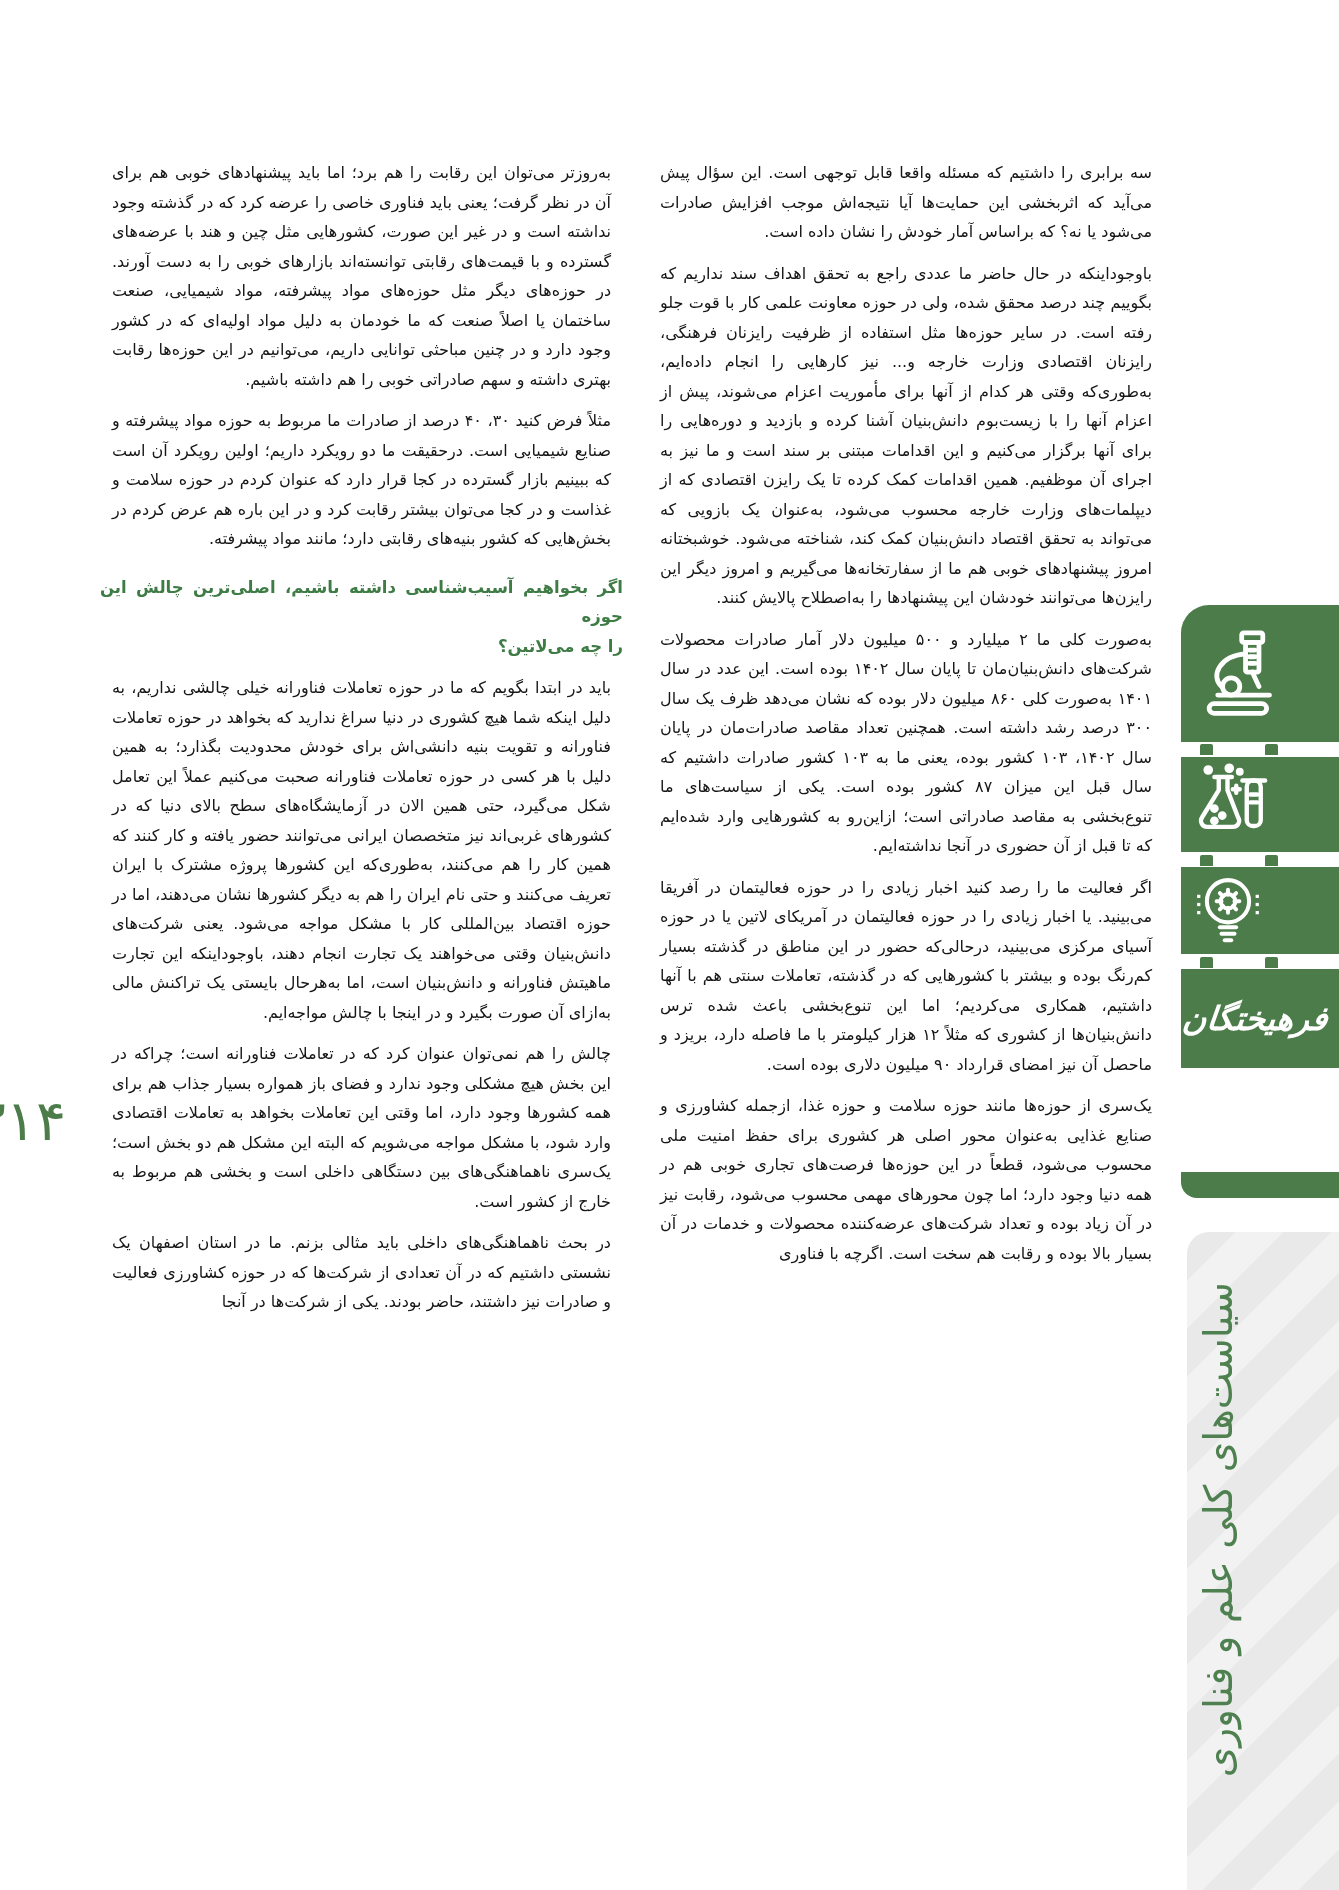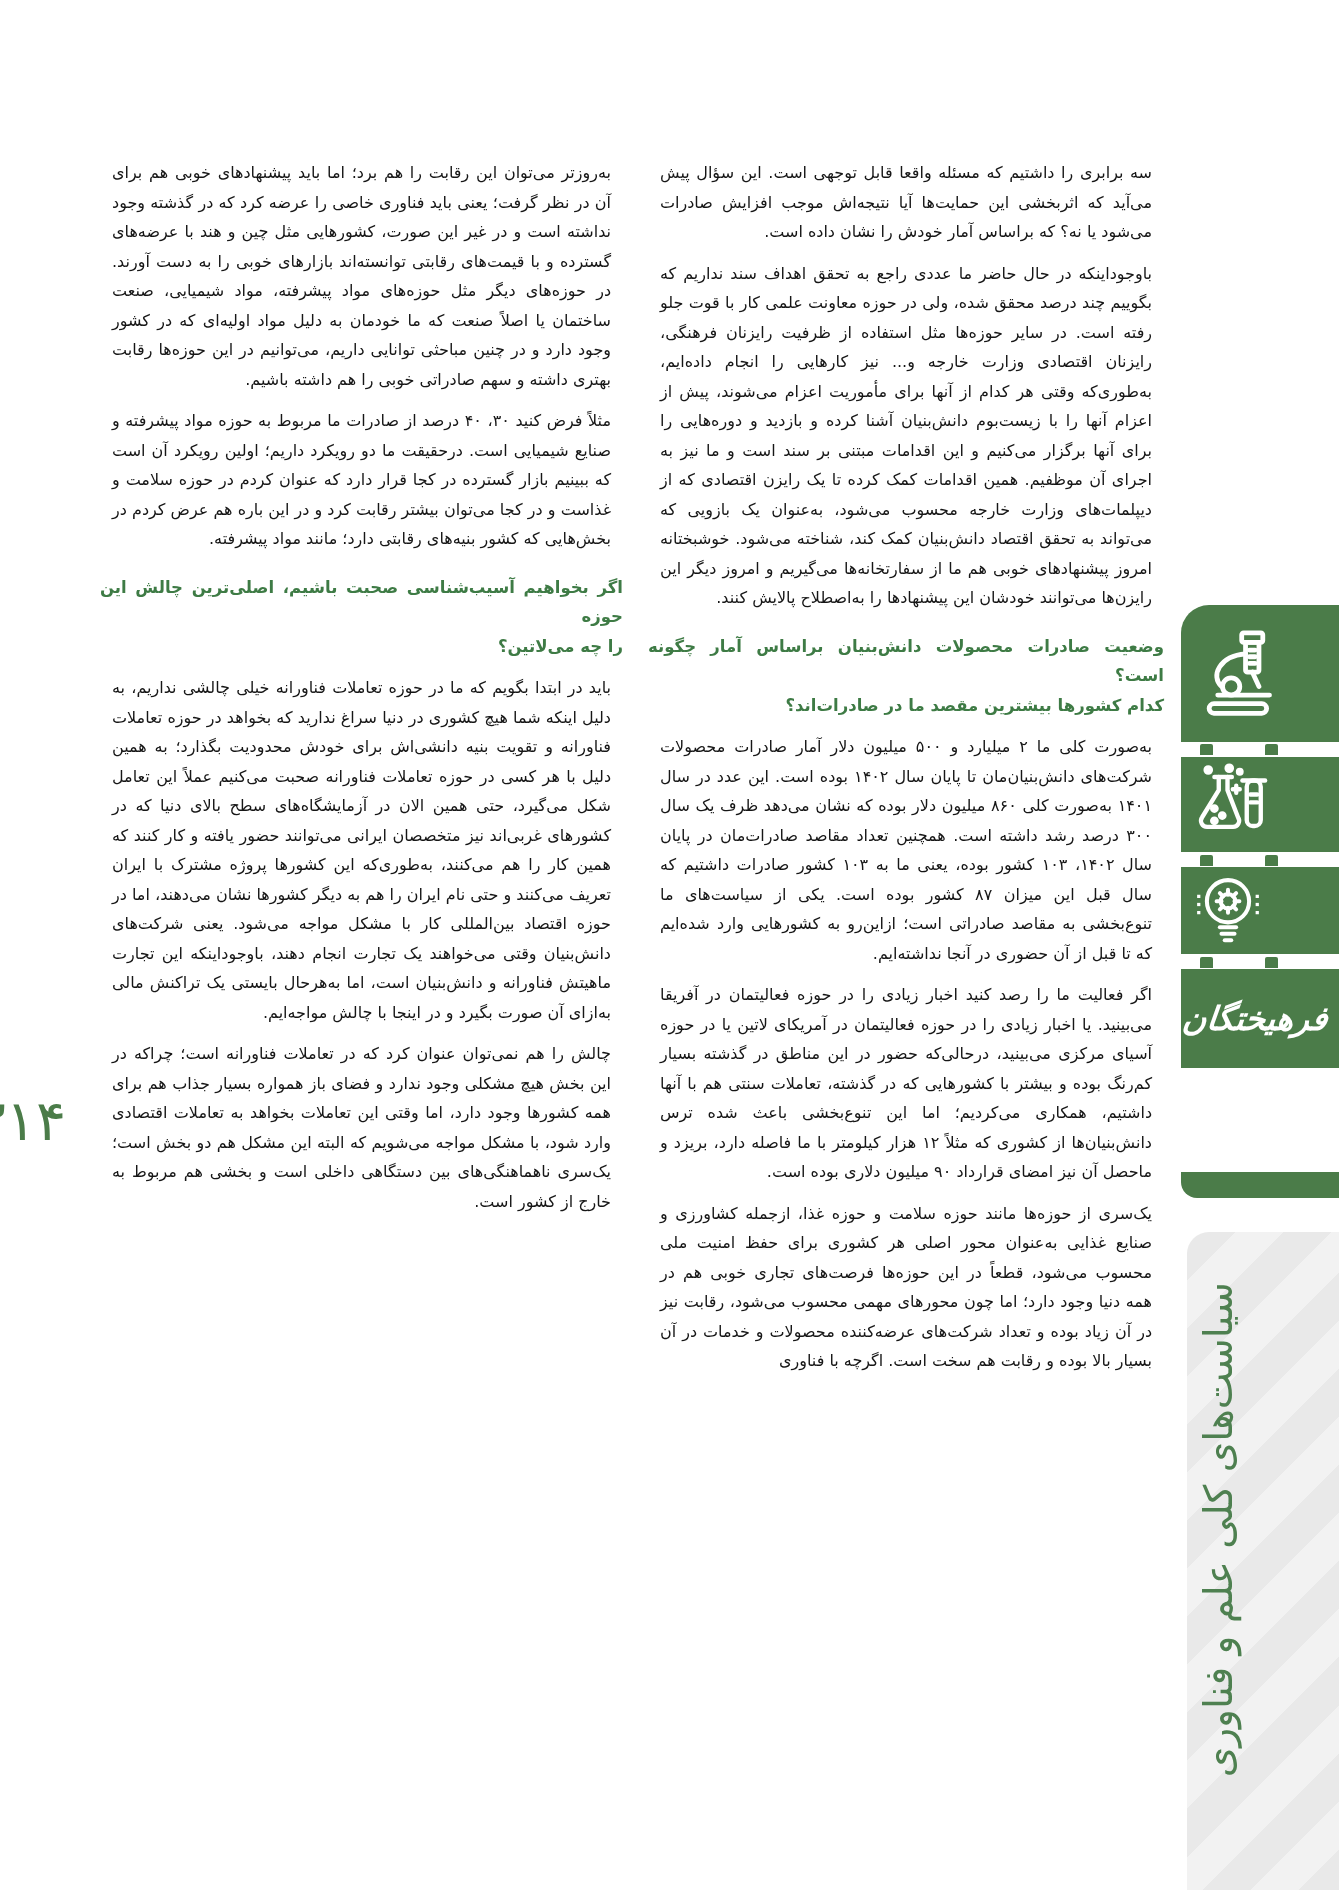--- a/index.html
+++ b/index.html
@@ -42,38 +42,35 @@
           color:#4e8050;font-size:39px;white-space:nowrap;}
 </style>
 </head>
 <body>
 
 <div class="page">
 
   <section class="col col-right">
     <p>سه برابری را داشتیم که مسئله واقعا قابل توجهی است. این سؤال پیش می‌آید که اثربخشی این حمایت‌ها آیا نتیجه‌اش موجب افزایش صادرات می‌شود یا نه؟ که براساس آمار خودش را نشان داده است.</p>
     <p>باوجوداینکه در حال حاضر ما عددی راجع به تحقق اهداف سند نداریم که بگوییم چند درصد محقق شده، ولی در حوزه معاونت علمی کار با قوت جلو رفته است. در سایر حوزه‌ها مثل استفاده از ظرفیت رایزنان فرهنگی، رایزنان اقتصادی وزارت خارجه و... نیز کارهایی را انجام داده‌ایم، به‌طوری‌که وقتی هر کدام از آنها برای مأموریت اعزام می‌شوند، پیش از اعزام آنها را با زیست‌بوم دانش‌بنیان آشنا کرده و بازدید و دوره‌هایی را برای آنها برگزار می‌کنیم و این اقدامات مبتنی بر سند است و ما نیز به اجرای آن موظفیم. همین اقدامات کمک کرده تا یک رایزن اقتصادی که از دیپلمات‌های وزارت خارجه محسوب می‌شود، به‌عنوان یک بازویی که می‌تواند به تحقق اقتصاد دانش‌بنیان کمک کند، شناخته می‌شود. خوشبختانه امروز پیشنهادهای خوبی هم ما از سفارتخانه‌ها می‌گیریم و امروز دیگر این رایزن‌ها می‌توانند خودشان این پیشنهادها را به‌اصطلاح پالایش کنند.</p>
-    <div class="question">
-      <div>وضعیت صادرات محصولات دانش‌بنیان براساس آمار چگونه است؟</div>
-      <div>کدام کشورها بیشترین مقصد ما در صادرات‌اند؟</div>
-    </div>
     <p>به‌صورت کلی ما ۲ میلیارد و ۵۰۰ میلیون دلار آمار صادرات محصولات شرکت‌های دانش‌بنیان‌مان تا پایان سال ۱۴۰۲ بوده است. این عدد در سال ۱۴۰۱ به‌صورت کلی ۸۶۰ میلیون دلار بوده که نشان می‌دهد ظرف یک سال ۳۰۰ درصد رشد داشته است. همچنین تعداد مقاصد صادرات‌مان در پایان سال ۱۴۰۲، ۱۰۳ کشور بوده، یعنی ما به ۱۰۳ کشور صادرات داشتیم که سال قبل این میزان ۸۷ کشور بوده است. یکی از سیاست‌های ما تنوع‌بخشی به مقاصد صادراتی است؛ ازاین‌رو به کشورهایی وارد شده‌ایم که تا قبل از آن حضوری در آنجا نداشته‌ایم.</p>
     <p>اگر فعالیت ما را رصد کنید اخبار زیادی را در حوزه فعالیتمان در آفریقا می‌بینید. یا اخبار زیادی را در حوزه فعالیتمان در آمریکای لاتین یا در حوزه آسیای مرکزی می‌بینید، درحالی‌که حضور در این مناطق در گذشته بسیار کم‌رنگ بوده و بیشتر با کشورهایی که در گذشته، تعاملات سنتی هم با آنها داشتیم، همکاری می‌کردیم؛ اما این تنوع‌بخشی باعث شده ترس دانش‌بنیان‌ها از کشوری که مثلاً ۱۲ هزار کیلومتر با ما فاصله دارد، بریزد و ماحصل آن نیز امضای قرارداد ۹۰ میلیون دلاری بوده است.</p>
     <p>یک‌سری از حوزه‌ها مانند حوزه سلامت و حوزه غذا، ازجمله کشاورزی و صنایع غذایی به‌عنوان محور اصلی هر کشوری برای حفظ امنیت ملی محسوب می‌شود، قطعاً در این حوزه‌ها فرصت‌های تجاری خوبی هم در همه دنیا وجود دارد؛ اما چون محورهای مهمی محسوب می‌شود، رقابت نیز در آن زیاد بوده و تعداد شرکت‌های عرضه‌کننده محصولات و خدمات در آن بسیار بالا بوده و رقابت هم سخت است. اگرچه با فناوری</p>
   </section>
 
   <section class="col col-left">
     <p>به‌روزتر می‌توان این رقابت را هم برد؛ اما باید پیشنهادهای خوبی هم برای آن در نظر گرفت؛ یعنی باید فناوری خاصی را عرضه کرد که در گذشته وجود نداشته است و در غیر این صورت، کشورهایی مثل چین و هند با عرضه‌های گسترده و با قیمت‌های رقابتی توانسته‌اند بازارهای خوبی را به دست آورند. در حوزه‌های دیگر مثل حوزه‌های مواد پیشرفته، مواد شیمیایی، صنعت ساختمان یا اصلاً صنعت که ما خودمان به دلیل مواد اولیه‌ای که در کشور وجود دارد و در چنین مباحثی توانایی داریم، می‌توانیم در این حوزه‌ها رقابت بهتری داشته و سهم صادراتی خوبی را هم داشته باشیم.</p>
     <p>مثلاً فرض کنید ۳۰، ۴۰ درصد از صادرات ما مربوط به حوزه مواد پیشرفته و صنایع شیمیایی است. درحقیقت ما دو رویکرد داریم؛ اولین رویکرد آن است که ببینیم بازار گسترده در کجا قرار دارد که عنوان کردم در حوزه سلامت و غذاست و در کجا می‌توان بیشتر رقابت کرد و در این باره هم عرض کردم در بخش‌هایی که کشور بنیه‌های رقابتی دارد؛ مانند مواد پیشرفته.</p>
     <div class="question">
-      <div>اگر بخواهیم آسیب‌شناسی صحبت باشیم، اصلی‌ترین چالش این حوزه</div>
+      <div>اگر بخواهیم آسیب‌شناسی داشته باشیم، اصلی‌ترین چالش این حوزه</div>
       <div>را چه می‌لاتین؟</div>
     </div>
     <p>باید در ابتدا بگویم که ما در حوزه تعاملات فناورانه خیلی چالشی نداریم، به دلیل اینکه شما هیچ کشوری در دنیا سراغ ندارید که بخواهد در حوزه تعاملات فناورانه و تقویت بنیه دانشی‌اش برای خودش محدودیت بگذارد؛ به همین دلیل با هر کسی در حوزه تعاملات فناورانه صحبت می‌کنیم عملاً این تعامل شکل می‌گیرد، حتی همین الان در آزمایشگاه‌های سطح بالای دنیا که در کشورهای غربی‌اند نیز متخصصان ایرانی می‌توانند حضور یافته و کار کنند که همین کار را هم می‌کنند، به‌طوری‌که این کشورها پروژه مشترک با ایران تعریف می‌کنند و حتی نام ایران را هم به دیگر کشورها نشان می‌دهند، اما در حوزه اقتصاد بین‌المللی کار با مشکل مواجه می‌شود. یعنی شرکت‌های دانش‌بنیان وقتی می‌خواهند یک تجارت انجام دهند، باوجوداینکه این تجارت ماهیتش فناورانه و دانش‌بنیان است، اما به‌هرحال بایستی یک تراکنش مالی به‌ازای آن صورت بگیرد و در اینجا با چالش مواجه‌ایم.</p>
     <p>چالش را هم نمی‌توان عنوان کرد که در تعاملات فناورانه است؛ چراکه در این بخش هیچ مشکلی وجود ندارد و فضای باز همواره بسیار جذاب هم برای همه کشورها وجود دارد، اما وقتی این تعاملات بخواهد به تعاملات اقتصادی وارد شود، با مشکل مواجه می‌شویم که البته این مشکل هم دو بخش است؛ یک‌سری ناهماهنگی‌های بین دستگاهی داخلی است و بخشی هم مربوط به خارج از کشور است.</p>
+    <p>در بحث ناهماهنگی‌های داخلی باید مثالی بزنم. ما در استان اصفهان یک نشستی داشتیم که در آن تعدادی از شرکت‌ها که در حوزه کشاورزی فعالیت و صادرات نیز داشتند، حاضر بودند. یکی از شرکت‌ها در آنجا</p>
   </section>
 
   <aside class="sidebar">
 
     <div class="seg seg-1">
       <svg width="92" height="92" viewBox="0 0 96 96">
         <g stroke="#ffffff" stroke-width="5" fill="none" stroke-linecap="round" stroke-linejoin="round">
           <rect x="55" y="5" width="22" height="10" rx="2"></rect>
           <rect x="59" y="15" width="14" height="31" rx="2"></rect>
           <line x1="63" y1="23" x2="69" y2="23"></line>

